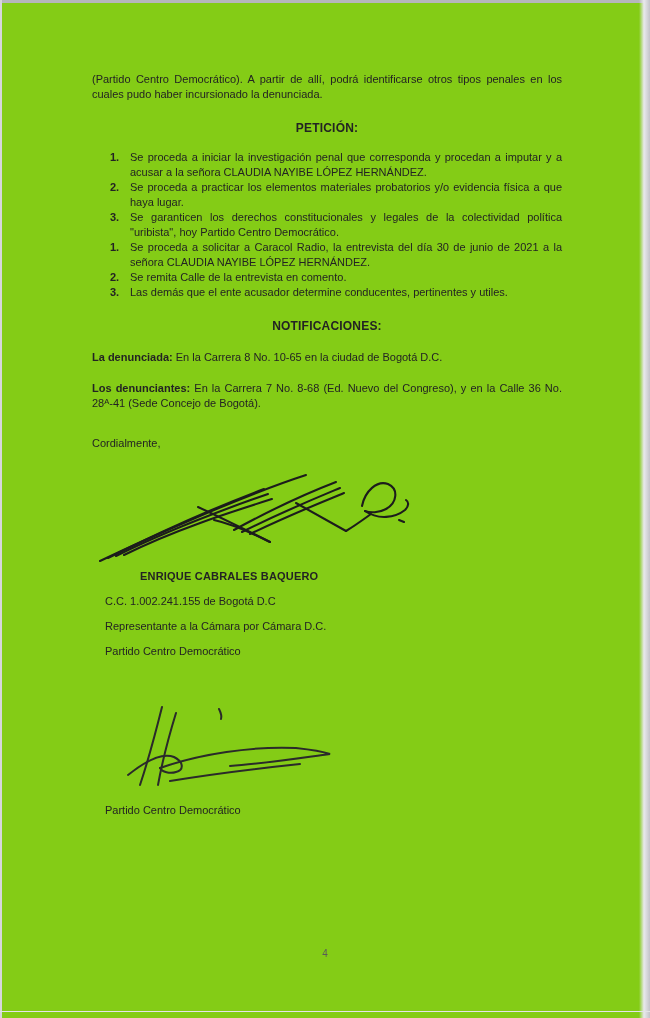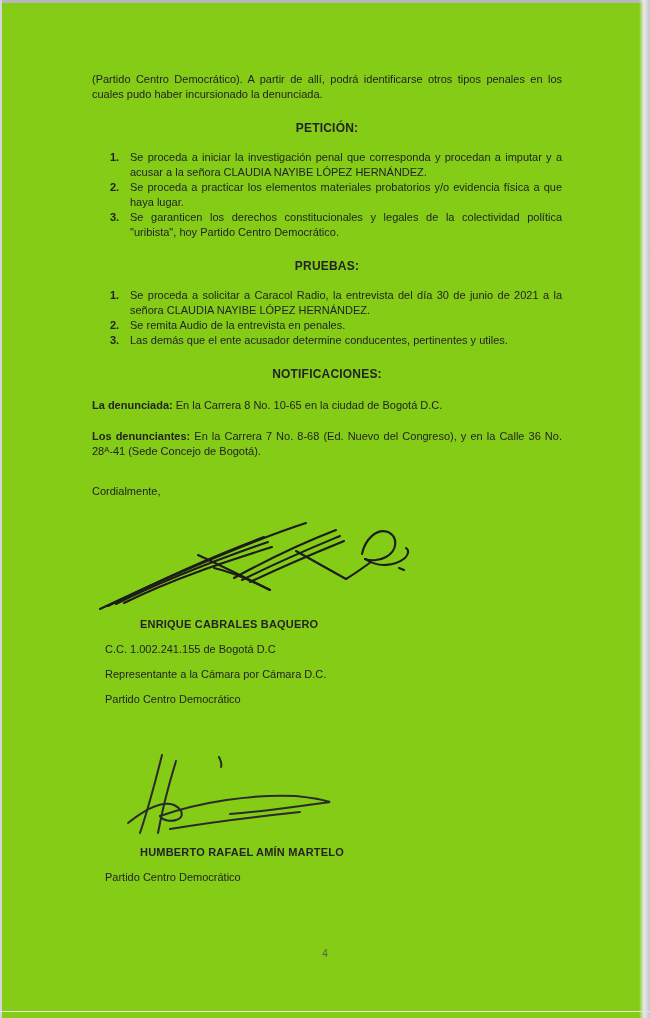--- a/index.html
+++ b/index.html
@@ -68,29 +68,28 @@
       <div class="oitem">
         <span class="num">2.</span>
         <span class="txt">Se proceda a practicar los elementos materiales probatorios y/o evidencia física a que haya lugar.</span>
       </div>
       <div class="oitem">
         <span class="num">3.</span>
         <span class="txt">Se garanticen los derechos constitucionales y legales de la colectividad política "uribista", hoy Partido Centro Democrático.</span>
       </div>
     </div>
 
-    <p class="heading">PRUEBAS:</p>
     <div class="olist">
       <div class="oitem">
         <span class="num">1.</span>
         <span class="txt">Se proceda a solicitar a Caracol Radio, la entrevista del día 30 de junio de 2021 a la señora CLAUDIA NAYIBE LÓPEZ HERNÁNDEZ.</span>
       </div>
       <div class="oitem">
         <span class="num">2.</span>
-        <span class="txt">Se remita Audio de la entrevista en penales.</span>
+        <span class="txt">Se remita Calle de la entrevista en comento.</span>
       </div>
       <div class="oitem">
         <span class="num">3.</span>
         <span class="txt">Las demás que el ente acusador determine conducentes, pertinentes y utiles.</span>
       </div>
     </div>
 
     <p class="heading">NOTIFICACIONES:</p>
 
     <p class="notif">
@@ -129,19 +128,18 @@
 
     <svg class="sig sig2" width="250" height="90" viewBox="0 0 250 90" fill="none" stroke="#2a2a2a" stroke-width="2" stroke-linecap="round">
       <path d="M119,6 C121,10 122,13 121,16"></path>
       <path d="M62,4 C56,28 48,58 40,82"></path>
       <path d="M76,10 C68,36 62,60 58,82"></path>
       <path d="M28,72 C48,56 64,50 74,54 C84,59 84,67 76,69 C70,71 62,69 60,65"></path>
       <path d="M60,65 C100,51 152,43 196,45 C214,47 224,49 230,51 C200,55 160,61 130,63"></path>
       <path d="M70,78 C112,71 162,65 200,61"></path>
     </svg>
 
-    <p class="signer-name">HUMBERTO RAFAEL AMÍN MARTELO</p>
     <p class="signer-line">Partido Centro Democrático</p>
 
   </div>
 
   <div class="footer">4</div>
 </div>
 
 </body></html>

